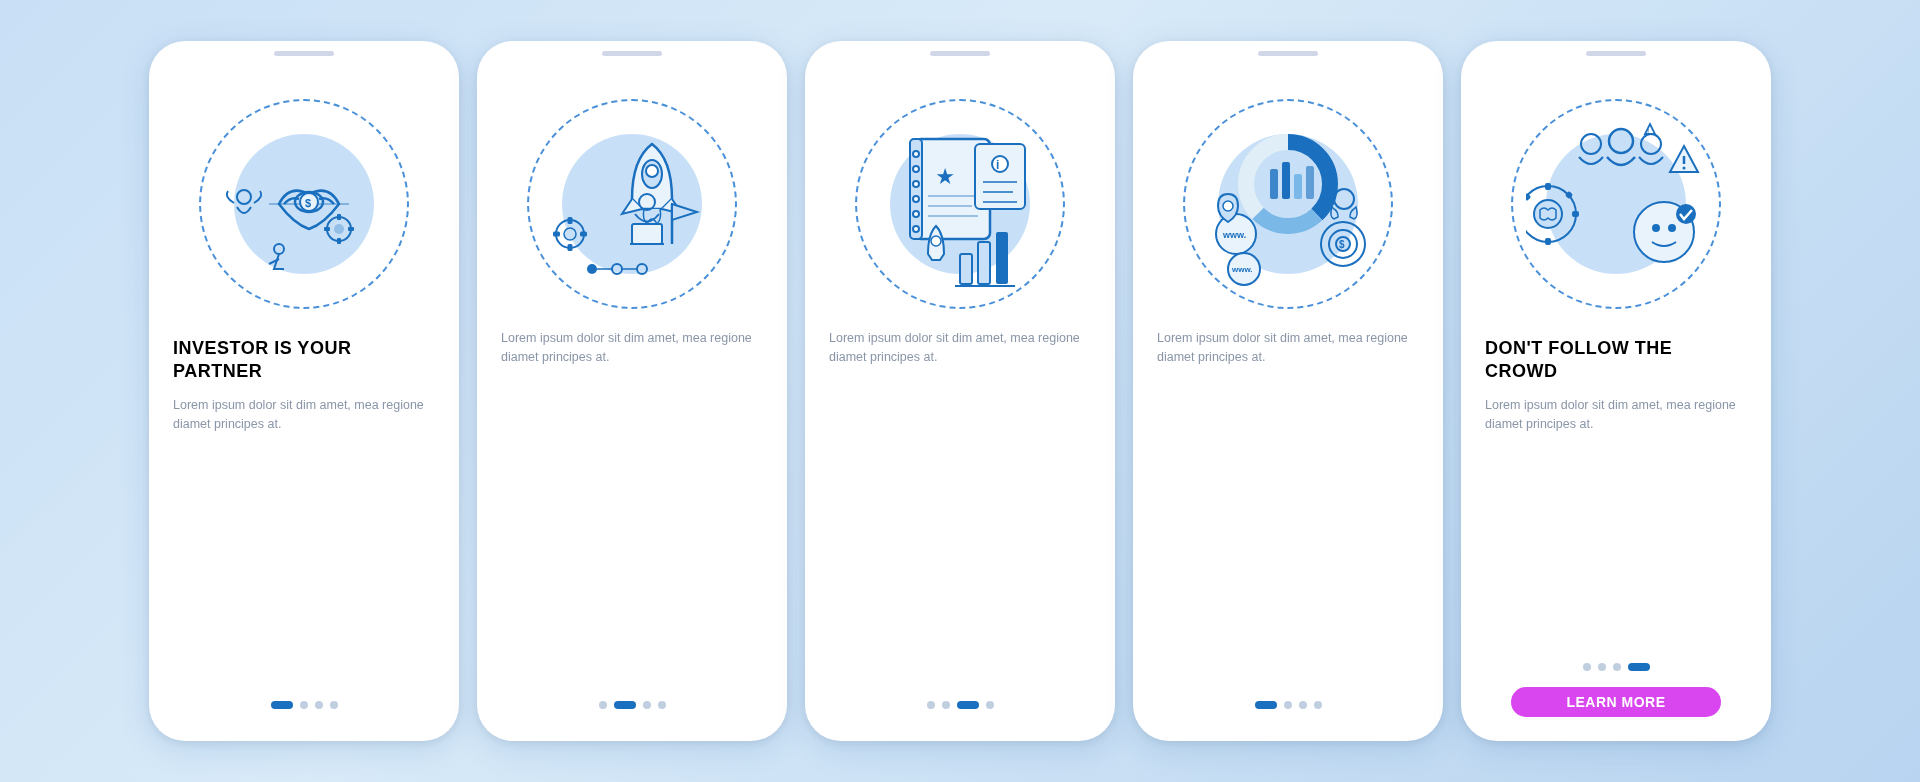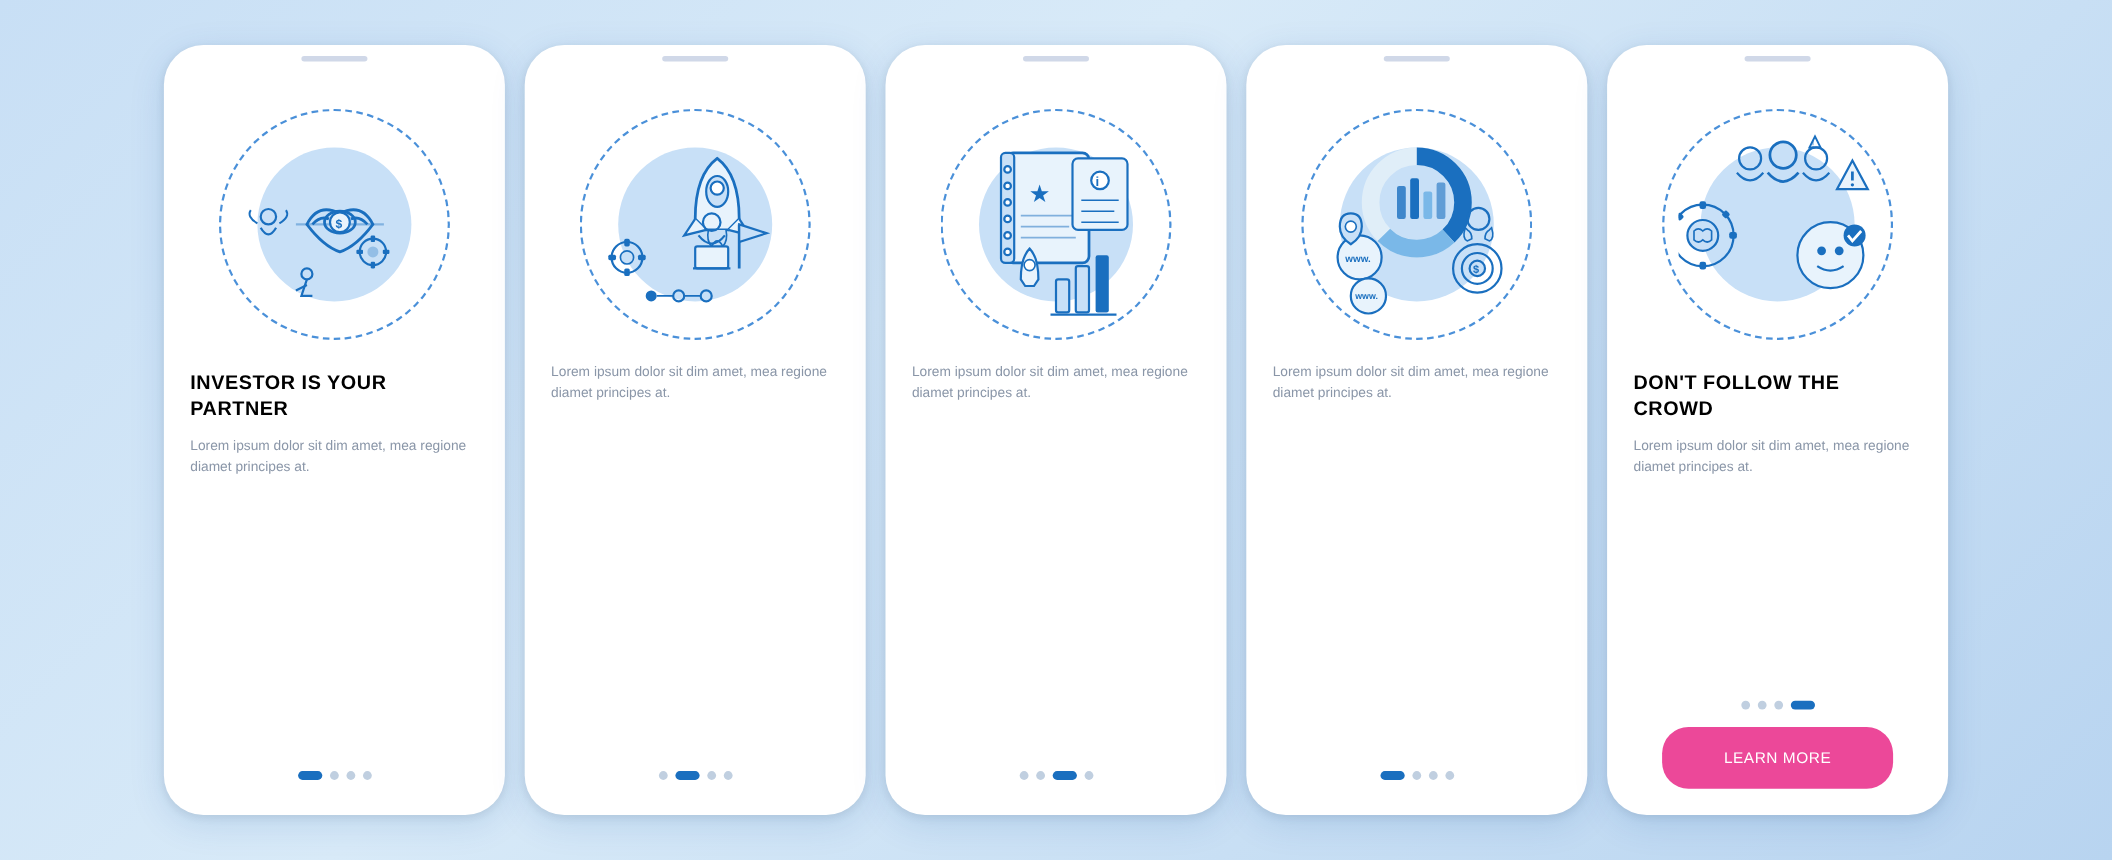--- a/index.html
+++ b/index.html
@@ -123,27 +123,27 @@
       background: #c0cfe0;
     }
 
     .dot.active {
       background: #1a6fbf;
       width: 22px;
       border-radius: 4px;
     }
 
     .learn-more-btn {
-      background: #ec4899;
+      background: #d946ef;
       color: #fff;
       border: none;
       border-radius: 24px;
-      padding: 20px 38px;
+      padding: 7px 38px;
       font-size: 14px;
-      font-weight: 400;
+      font-weight: 700;
       cursor: pointer;
       margin-top: 8px;
       letter-spacing: 0.5px;
       width: 80%;
     }
   </style>
 </head>
 <body>
 
 <div class="cards-container">

